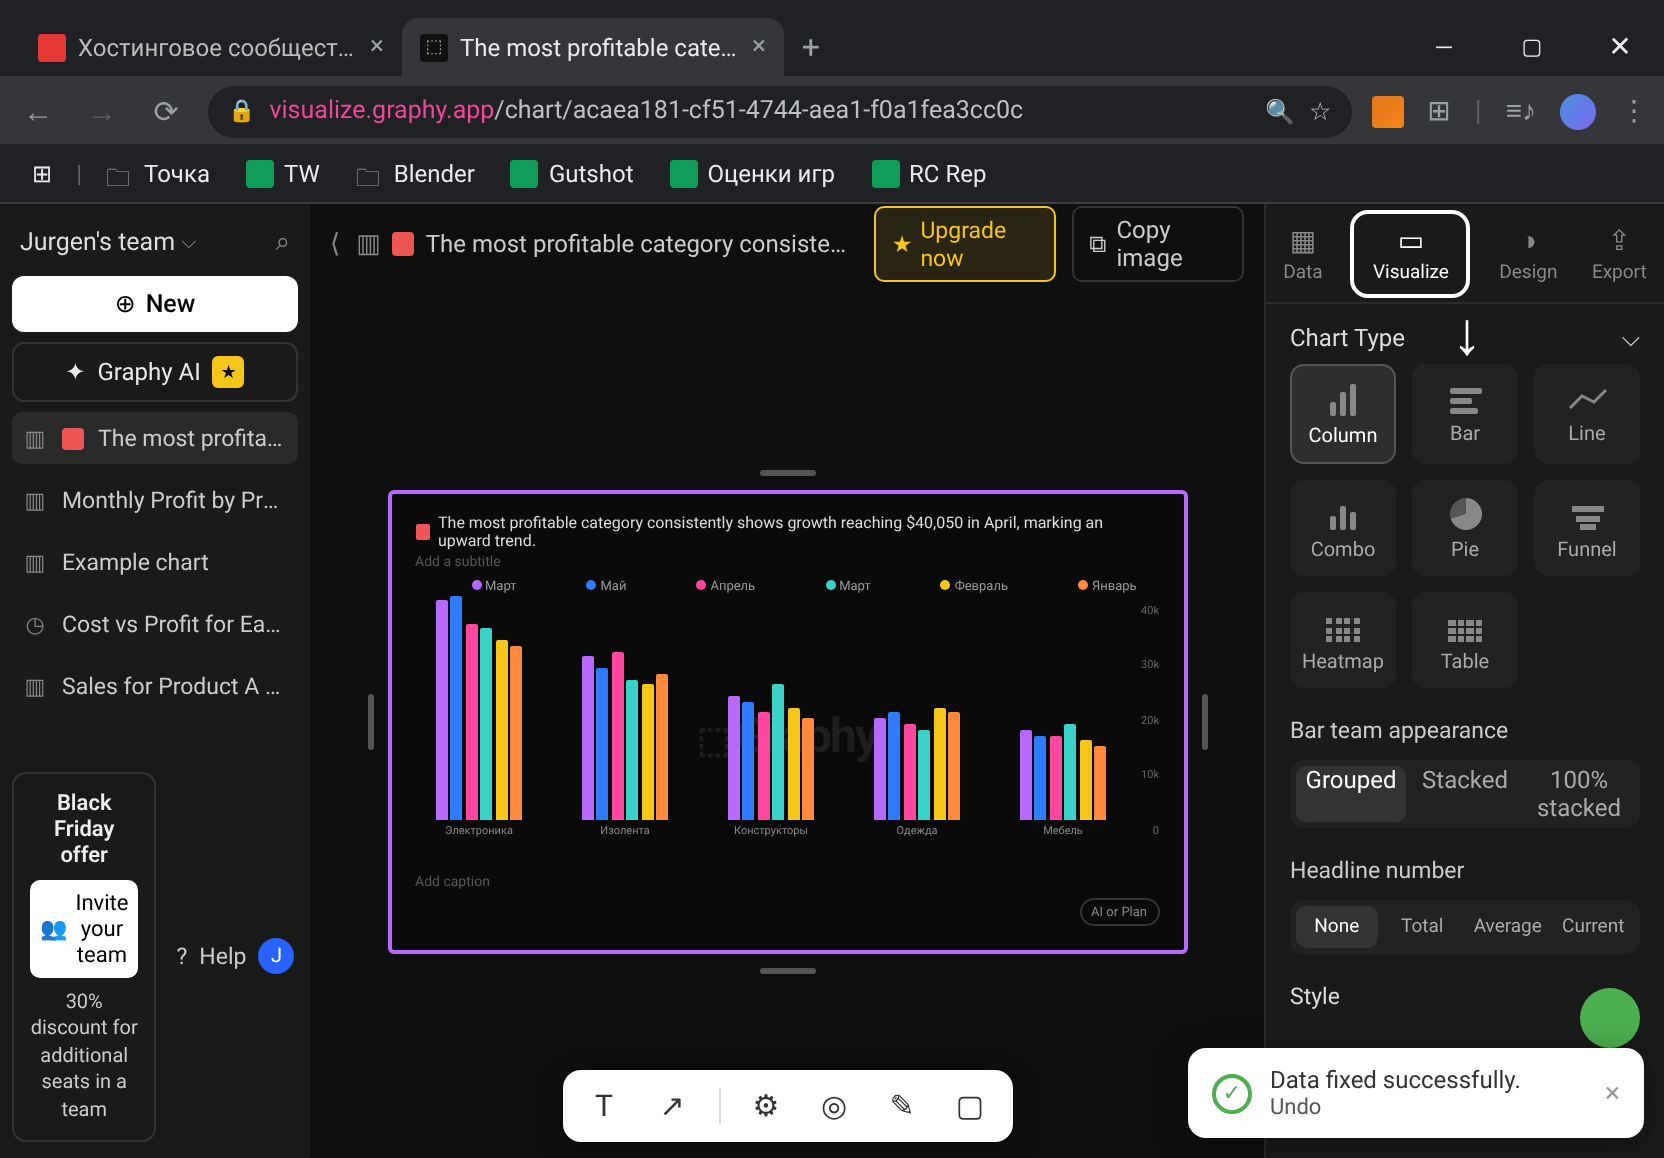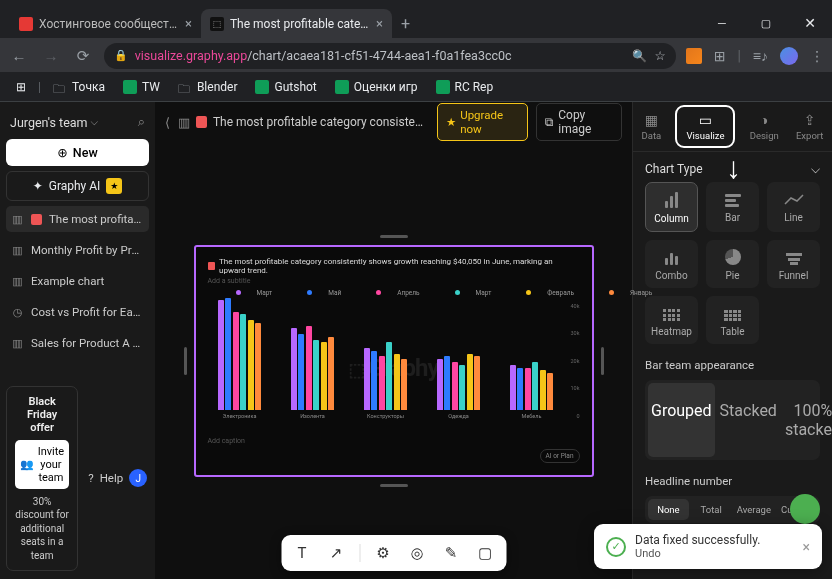--- a/index.html
+++ b/index.html
@@ -71,21 +71,21 @@
 .chart-card { width: 400px; background: #0a0a0a; border: 2px solid #b768ff; border-radius: 3px; padding: 10px 12px 12px; position: relative; }
 .handle { position: absolute; background: #555; border-radius: 2px; }
 .handle.t { top: -12px; left: 50%; transform: translateX(-50%); width: 28px; height: 3px; }
 .handle.b { bottom: -12px; left: 50%; transform: translateX(-50%); width: 28px; height: 3px; }
 .handle.l { left: -12px; top: 50%; transform: translateY(-50%); width: 3px; height: 28px; }
 .handle.r { right: -12px; top: 50%; transform: translateY(-50%); width: 3px; height: 28px; }
 .chart-title { font-size: 8px; color: #ddd; display: flex; align-items: center; gap: 4px; margin-bottom: 2px; }
 .ct-chk { width: 8px; height: 8px; background: #e55; border-radius: 1px; }
 .chart-sub { font-size: 7px; color: #555; margin-bottom: 4px; }
 .legend { display: flex; gap: 7px; margin-bottom: 6px; }
-.leg-item { display: flex; align-items: center; gap: 16px; font-size: 6.5px; color: #999; padding-left: 28px; }
+.leg-item { display: flex; align-items: center; gap: 2px; font-size: 6.5px; color: #999; padding-left: 28px; }
 .leg-dot { width: 5px; height: 5px; border-radius: 50%; }
 
 .chart-body { position: relative; height: 130px; display: flex; }
 .watermark { position: absolute; top: 50%; left: 50%; transform: translate(-50%,-50%); font-size: 24px; font-weight: 700; color: rgba(120,120,120,.18); letter-spacing: -1px; }
 .watermark::before { content: "⬚ "; font-size: 18px; }
 .plot { flex: 1; display: flex; align-items: flex-end; gap: 9px; padding-bottom: 14px; position: relative; }
 .yaxis { width: 16px; display: flex; flex-direction: column; justify-content: space-between; padding-bottom: 14px; font-size: 5.5px; color: #666; text-align: right; }
 .group { flex: 1; display: flex; flex-direction: column; align-items: center; gap: 3px; }
 .bars { display: flex; align-items: flex-end; gap: 1.5px; height: 112px; }
 .bar { width: 6px; border-radius: 1px 1px 0 0; }
@@ -106,21 +106,21 @@
 .rp-arrow { position: absolute; bottom: -34px; left: 93px; color: #fff; font-size: 30px; }
 .rp-body { flex: 1; overflow-y: auto; padding: 10px 12px; font-size: 12px; }
 .rp-section-title { display: flex; justify-content: space-between; align-items: center; color: #ddd; margin-bottom: 6px; }
 .ct-grid { display: grid; grid-template-columns: repeat(3,1fr); gap: 8px; margin-bottom: 14px; }
 .ct-item { background: #222; border-radius: 7px; padding: 9px 3px 7px; display: flex; flex-direction: column; align-items: center; gap: 5px; font-size: 10px; color: #aaa; }
 .ct-item.selected { background: #2e2e2e; border: 1px solid #555; color: #fff; }
 .ct-icon { height: 16px; display: flex; align-items: flex-end; gap: 2px; }
 .ct-icon .b { width: 3px; background: #888; border-radius: 1px; }
 .appearance-title { font-size: 11.5px; color: #ccc; margin-bottom: 8px; }
 .seg { display: flex; background: #222; border-radius: 7px; padding: 3px; gap: 2px; margin-bottom: 14px; }
-.seg-item { flex: 1; text-align: center; font-size: 16px; color: #aaa; padding: 18px 3px; border-radius: 5px; }
+.seg-item { flex: 1; text-align: center; font-size: 12px; color: #aaa; padding: 0 3px; border-radius: 5px; }
 .seg-item.active { background: #333; color: #fff; }
 .seg.small .seg-item { font-size: 9.5px; padding: 5px 2px; }
 .style-title { font-size: 11.5px; color: #ddd; margin-bottom: 6px; }
 
 .toast { position: absolute; bottom: 10px; right: 10px; background: #fff; color: #333; border-radius: 9px; padding: 9px 12px; display: flex; align-items: center; gap: 9px; box-shadow: 0 3px 16px rgba(0,0,0,.35); font-size: 12px; width: 228px; z-index: 50; }
 .toast .chk { width: 20px; height: 20px; border-radius: 50%; border: 2px solid #4caf50; display: flex; align-items: center; justify-content: center; color: #4caf50; font-size: 11px; }
 .toast .msg { flex: 1; }
 .toast .undo { font-size: 11px; color: #555; }
 .toast .close { color: #999; font-size: 14px; }
 
@@ -275,21 +275,21 @@
     </div>
 
     <div class="canvas">
       <div class="chart-card">
         <div class="handle t"></div>
         <div class="handle b"></div>
         <div class="handle l"></div>
         <div class="handle r"></div>
         <div class="chart-title">
             <div class="ct-chk"></div>
-            <span>The most profitable category consistently shows growth reaching $40,050 in June, marking an upward trend.</span>
+            <span>The most profitable category consistently shows growth reaching $40,050 in April, marking an upward trend.</span>
           </div>
         <div class="chart-sub">Add a subtitle</div>
         <div class="legend" id="legend">
             <div class="leg-item">
               <div class="leg-dot" style="background:#b768ff"></div>
               <span>Март</span>
             </div>
             <div class="leg-item">
               <div class="leg-dot" style="background:#2e7bff"></div>
               <span>Май</span>

